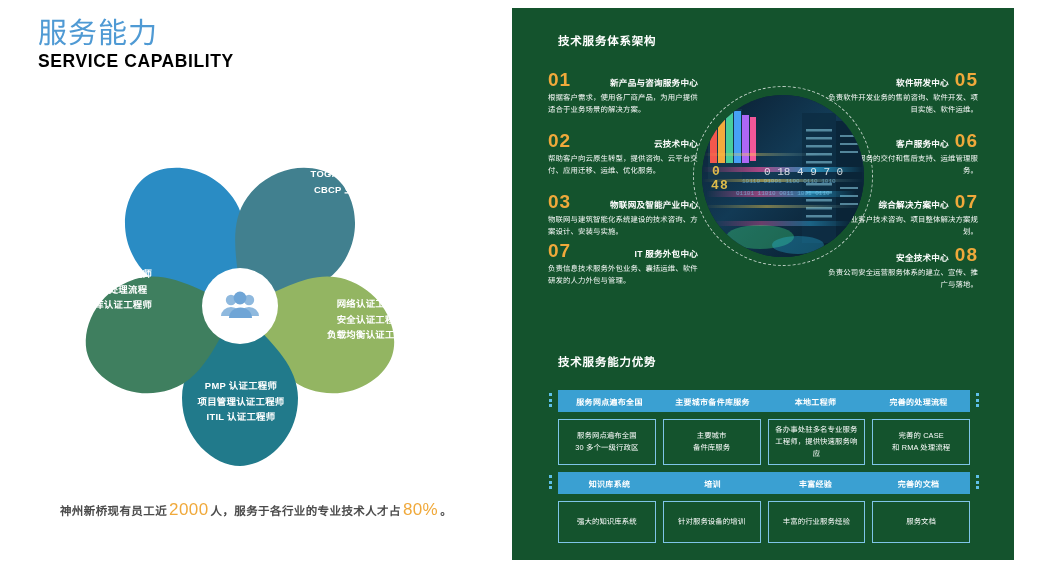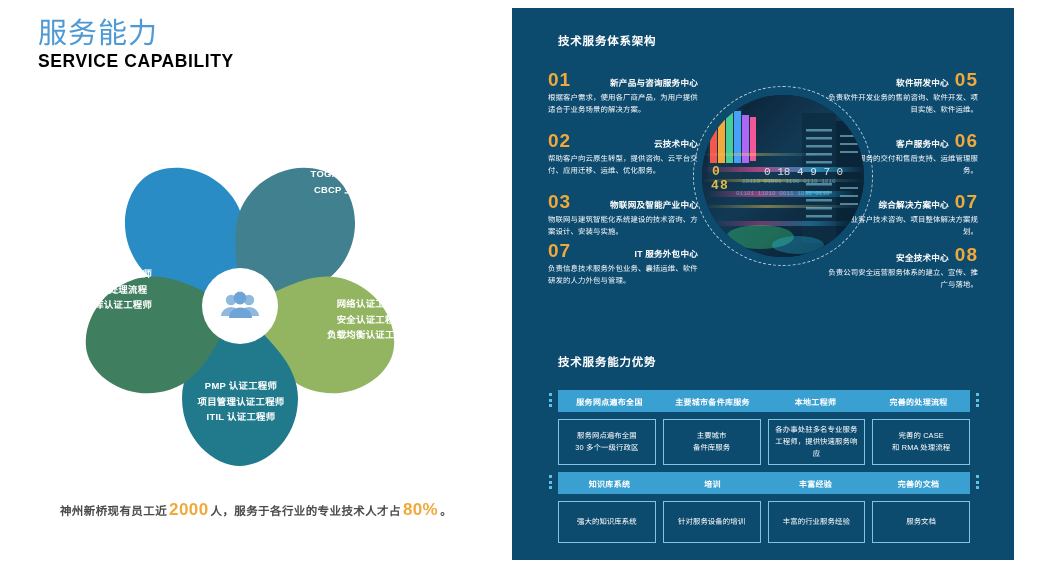--- a/index.html
+++ b/index.html
@@ -71,31 +71,31 @@
     width: 512px;
     text-align: center;
     font-size: 11.5px;
     font-weight: 700;
     color: #4b4b4b;
     letter-spacing: 0.4px;
   }
   #caption .num {
     color: #f0a93b;
     font-size: 17px;
-    font-weight: 700;
+    font-weight: 400;
     padding: 0 2px;
     font-family: "Liberation Sans", sans-serif;
   }
 
   
   #right-panel {
     position: absolute;
     left: 512px; top: 8px;
     width: 502px; height: 552px;
-    background: #0c4a6e;
+    background: #14532d;
   }
 
   .section-title {
     position: absolute;
     color: #ffffff;
     font-size: 11.5px;
     font-weight: 700;
     letter-spacing: 0.8px;
   }
   #arch-title { left: 46px; top: 24px; }

